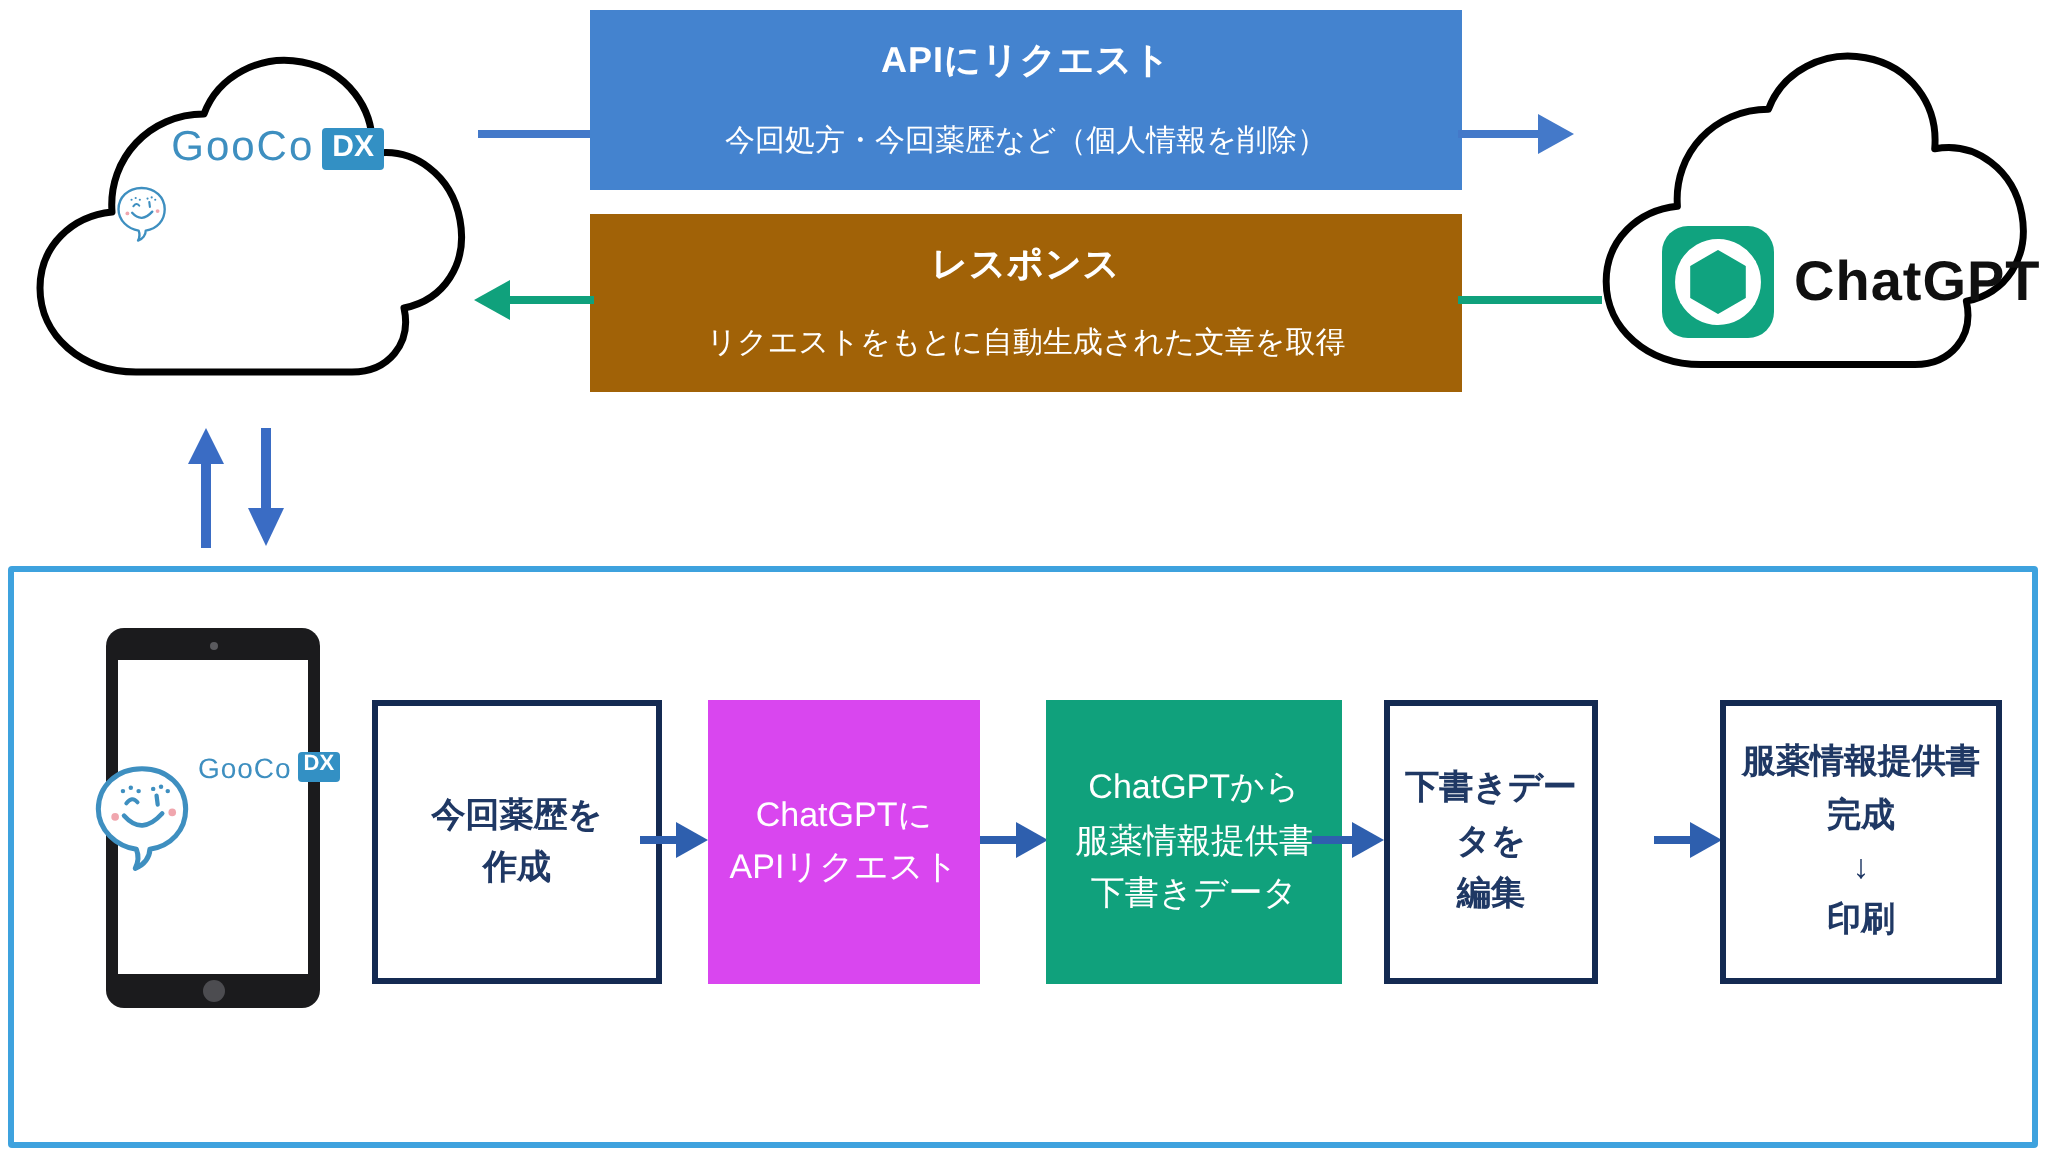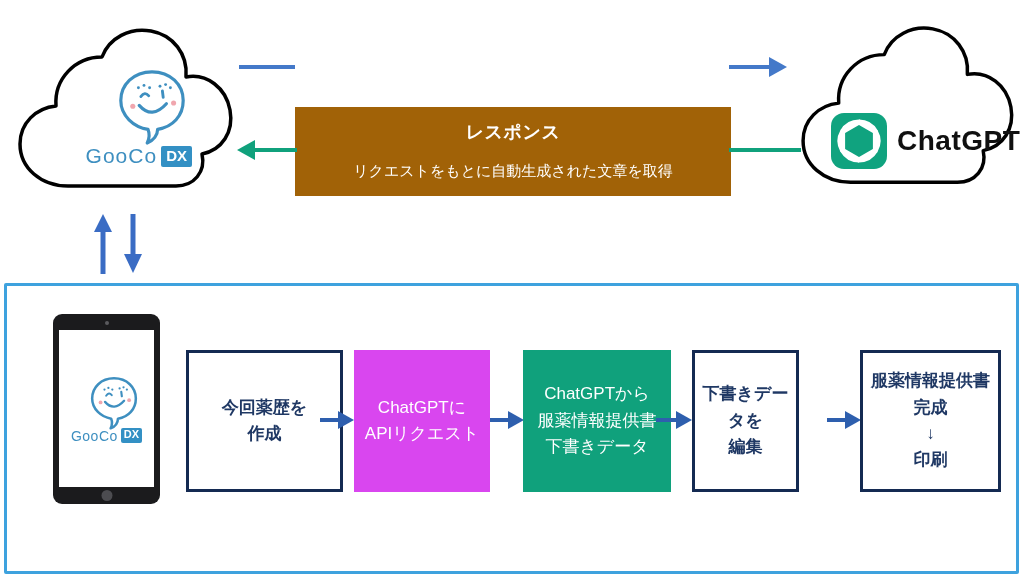--- a/index.html
+++ b/index.html
@@ -18,21 +18,21 @@
   }
   .msg-box.request  { top:5px;   height:90px; background:#4483cf; }
   .msg-box.response { top:107px; height:89px; background:#a16207;align-items:center; }
   .msg-title { font-size:18px; font-weight:700; letter-spacing:.5px; }
   .msg-sub   { font-size:15px; font-weight:500; }
 
   
   .hline { height:4px; }
   .hline.blue  { background:#4479c9; }
   .hline.green { background:#10a17c; }
-  .gooco-logo { display:flex; flex-direction:column; align-items:flex-end; }
+  .gooco-logo { display:flex; align-items:flex-start; }
   .gooco-word-row { display:flex; align-items:center; margin-top:-4px; }
   .gooco-word { color:#3e8fc0; font-size:21px; letter-spacing:1px; font-weight:500; }
   .gooco-badge {
     background:#3390c4; color:#ffffff; font-weight:700; font-size:15px;
     padding:1px 5px 2px; border-radius:2px; margin-left:4px; line-height:1.2;
   }
   .chatgpt-label { font-size:28px; font-weight:700; color:#101010; letter-spacing:.5px; }
 
   
   .flow-container {
@@ -63,21 +63,21 @@
     top:350px; height:142px; display:flex; align-items:center; justify-content:center;
     text-align:center; padding:4px;
   }
   .step-text { white-space:pre-line; font-size:17px; line-height:1.55; font-weight:600; }
   .step.outline { background:#fff; border:3px solid #142a52; }
   .step.outline .step-text { color:#1f3864; }
   .step.fill-blue  { background:#d946ef; }
   .step.fill-green { background:#10a17c; }
   .step.fill-blue .step-text, .step.fill-green .step-text { color:#fff; font-weight:500; }
 
-  .step1 { left:186px; width:157px; }
+  .step1 { left:186px; width:145px; }
   .step2 { left:354px; width:136px; }
   .step3 { left:523px; width:148px; }
   .step4 { left:692px; width:107px; }
   .step5 { left:860px; width:141px; }
 </style>
 </head>
 <body>
 
 <div class="stage">
 
@@ -121,20 +121,24 @@
       <path d="M0 -19 A19 19 0 0 1 16.4 -9.5 L16.4 9.5"></path>
       <path d="M0 -19 A19 19 0 0 1 16.4 -9.5 L16.4 9.5" transform="rotate(60)"></path>
       <path d="M0 -19 A19 19 0 0 1 16.4 -9.5 L16.4 9.5" transform="rotate(120)"></path>
       <path d="M0 -19 A19 19 0 0 1 16.4 -9.5 L16.4 9.5" transform="rotate(180)"></path>
       <path d="M0 -19 A19 19 0 0 1 16.4 -9.5 L16.4 9.5" transform="rotate(240)"></path>
       <path d="M0 -19 A19 19 0 0 1 16.4 -9.5 L16.4 9.5" transform="rotate(300)"></path>
     </g>
   </svg>
   <div class="abs chatgpt-label" style="left:897px; top:125px;">ChatGPT</div>
 
+  <div class="abs msg-box request">
+    <div class="msg-title">APIにリクエスト</div>
+    <div class="msg-sub">今回処方・今回薬歴など（個人情報を削除）</div>
+  </div>
   <div class="abs msg-box response">
     <div class="msg-title">レスポンス</div>
     <div class="msg-sub">リクエストをもとに自動生成された文章を取得</div>
   </div>
 
   <div class="abs hline blue" style="left:239px; top:65px; width:56px;"></div>
   <svg class="abs" style="left:729px; top:56px;" width="58" height="22">
     <line x1="0" y1="11" x2="42" y2="11" stroke="#4479c9" stroke-width="4"></line>
     <polygon points="40,1 58,11 40,21" fill="#4479c9"></polygon>
   </svg>

